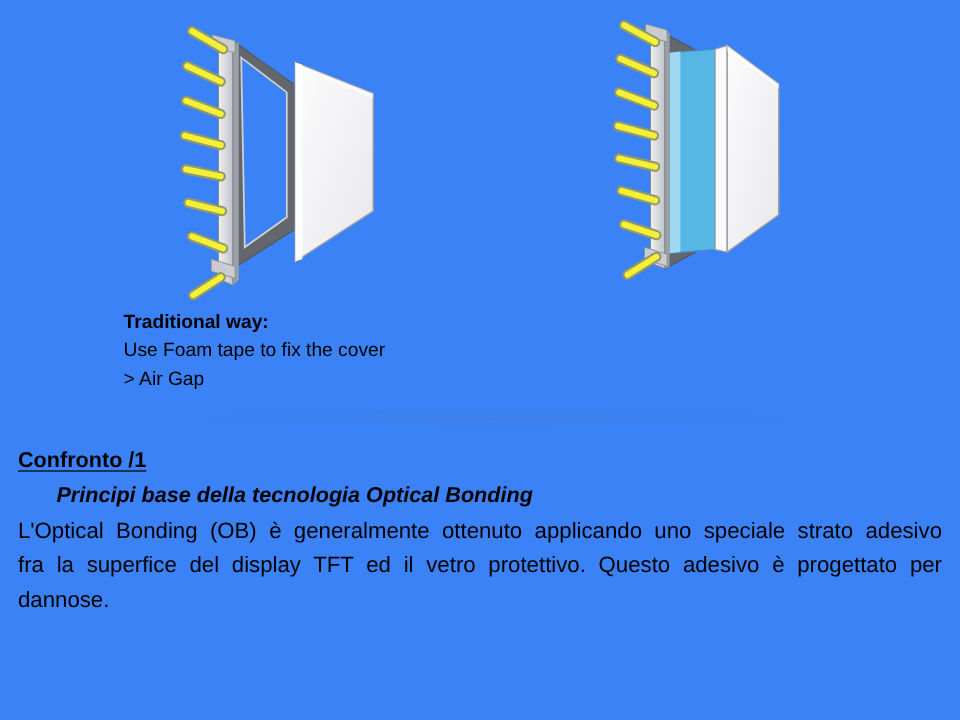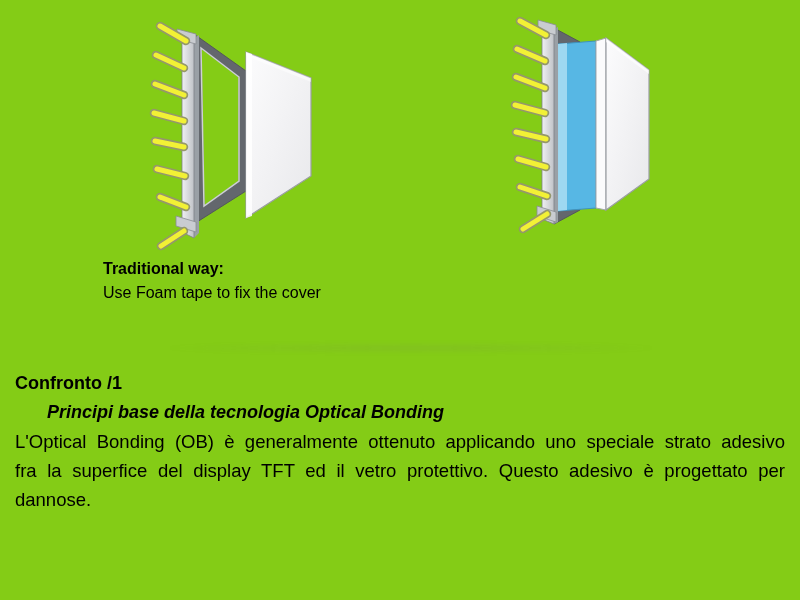--- a/index.html
+++ b/index.html
@@ -1,34 +1,34 @@
 <!DOCTYPE html>
 <html><head>
 <meta charset="utf-8">
 <style>
   html,body { margin:0; padding:0; background:#ffffff; }
   .page {
-    position:relative; width:800px; height:600px; background:#84cc16;
+    position:relative; width:800px; height:600px; background:#3b82f6;
     font-family:"Liberation Sans", sans-serif; color:#000; overflow:hidden;
   }
   .fig-svg { position:absolute; top:0; }
   .fig-svg.left  { left:110px; }
   .fig-svg.right { left:505px; }
   .fig-shadow {
     position:absolute; top:341px; left:58px; width:706px; height:14px;
     background: radial-gradient(ellipse 50% 50% at 50% 50%, rgba(110,110,110,0.13), rgba(110,110,110,0) 72%);
     filter: blur(2px);
     pointer-events:none;
   }
   .caption { position:absolute; top:257px; font-size:16px; line-height:24px; }
   .caption.left  { left:103px; }
   .caption.right { left:463px; }
   .cap-title { font-weight:bold; }
   .article { position:absolute; left:15px; top:369px; width:770px; font-size:18.5px; line-height:29px; }
-  .heading    { font-weight:bold; text-underline-offset:3px; font-size:18px; }
+  .heading    { font-weight:bold; text-decoration:underline; text-underline-offset:3px; font-size:18px; }
   .subheading { font-weight:bold; font-style:italic; font-size:18px;margin-left:32px; }
   .jline { text-align:justify; text-align-last:justify; }
   .jline.last { text-align:left; text-align-last:left; }
 </style>
 </head>
 <body>
 
 <div class="page">
 
   <svg class="fig-svg left" width="212" height="252" viewBox="110 0 212 252" xmlns="http://www.w3.org/2000/svg">
@@ -114,20 +114,21 @@
       <line x1="520" y1="187" x2="547" y2="196"></line>
       <line x1="523" y1="229" x2="547" y2="214"></line>
     </g>
   </svg>
 
   <div class="fig-shadow"></div>
 
   <div class="caption left">
     <div class="cap-title">Traditional way:</div>
     <div>Use Foam tape to fix the cover</div>
+    <div>&gt; Air Gap</div>
   </div>
 
 
   <div class="article">
     <div class="heading">Confronto /1</div>
     <div class="subheading">Principi base della tecnologia Optical Bonding</div>
     <div>
       <div class="jline">L'Optical Bonding (OB) è generalmente ottenuto applicando uno speciale strato adesivo</div>
       <div class="jline">fra la superfice del display TFT ed il vetro protettivo. Questo adesivo è progettato per</div>
       <div class="jline last">dannose.</div>

